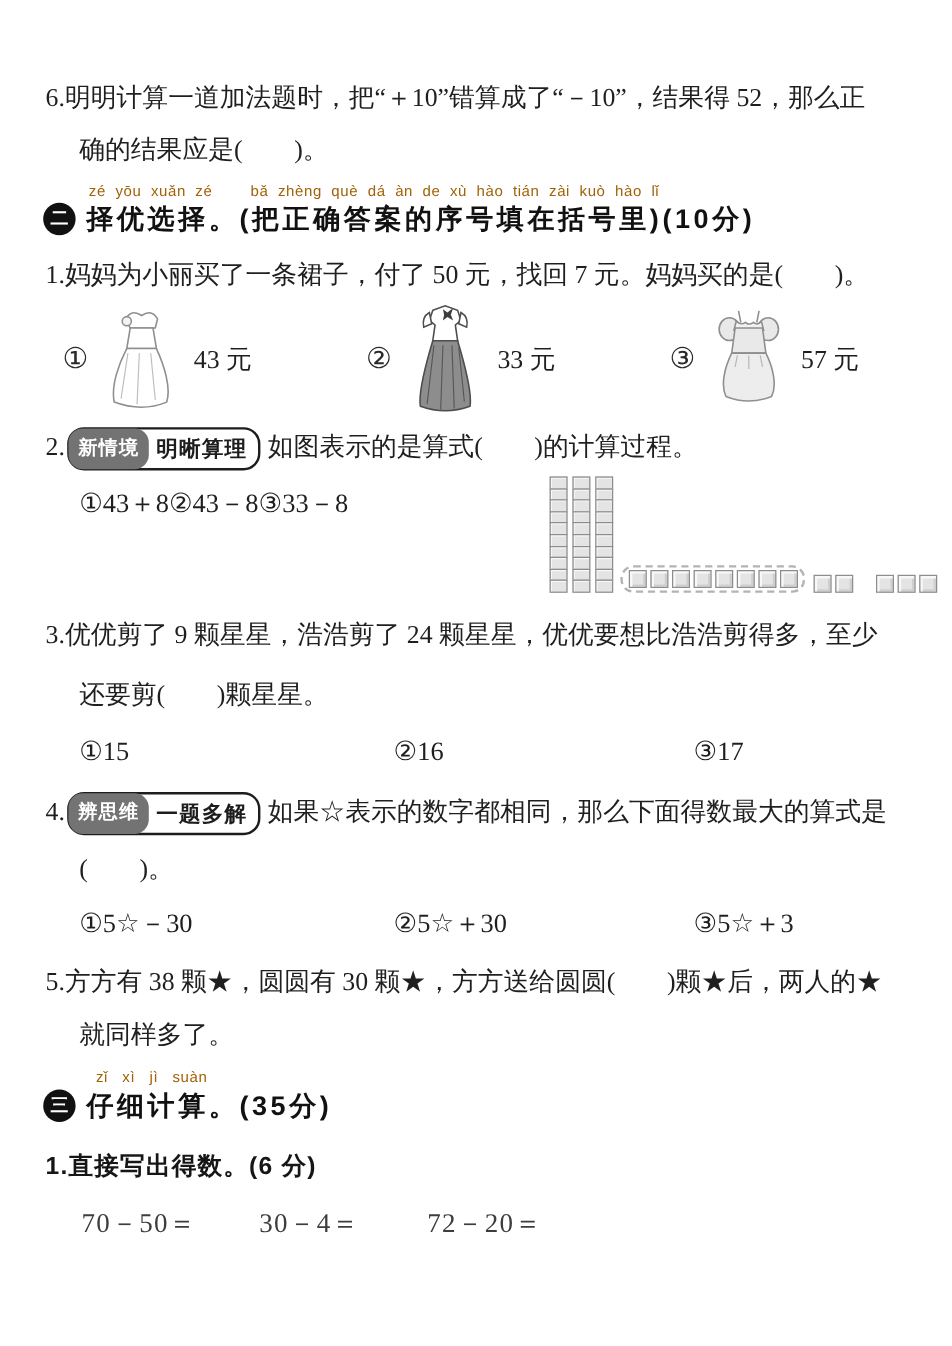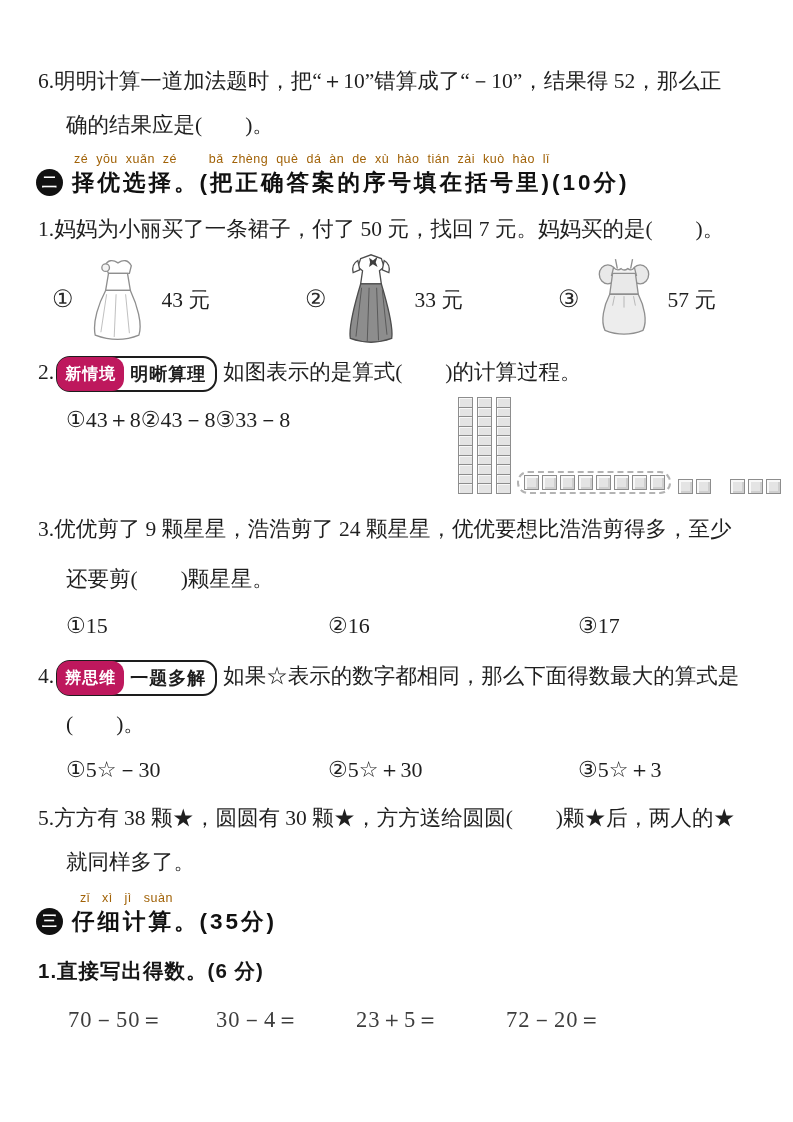--- a/index.html
+++ b/index.html
@@ -35,21 +35,21 @@
     letter-spacing:3px;margin-left:9px;
   }
   
   .badge-group{
     display:inline-flex;align-items:center;
     border:2px solid #1d1d1d;border-radius:14px;
     padding:0 9px 0 0;margin:0 6px 0 2px;
     vertical-align:middle;
   }
   .badge-filled{
-    background:#be185d;color:#fff;
+    background:#737373;color:#fff;
     border-radius:12px;padding:2px 8px;
     font-family:"Liberation Sans",sans-serif;
     font-weight:bold;font-size:16px;letter-spacing:1px;
     margin:-1px 6px -1px -1px;
   }
   .badge-outline{
     color:#1d1d1d;
     font-family:"Liberation Sans",sans-serif;
     font-weight:bold;font-size:18px;letter-spacing:1px;
   }
@@ -261,18 +261,17 @@
   <div class="sec-header" style="margin-top:1px;">
     <span class="sec-circle">三</span>
     <span class="sec-title">仔细计算。(35分)</span>
   </div>
 
   <div class="sub-title" style="margin-top:20px;">1.直接写出得数。(6 分)</div>
 
   <div class="calc-grid" style="margin-top:20px;">
     <span>70－50＝</span>
     <span>30－4＝</span>
-    <span>23＋5＝</span>
     <span>72－20＝</span>
 
   </div>
 
 </div>
 
 </body></html>

